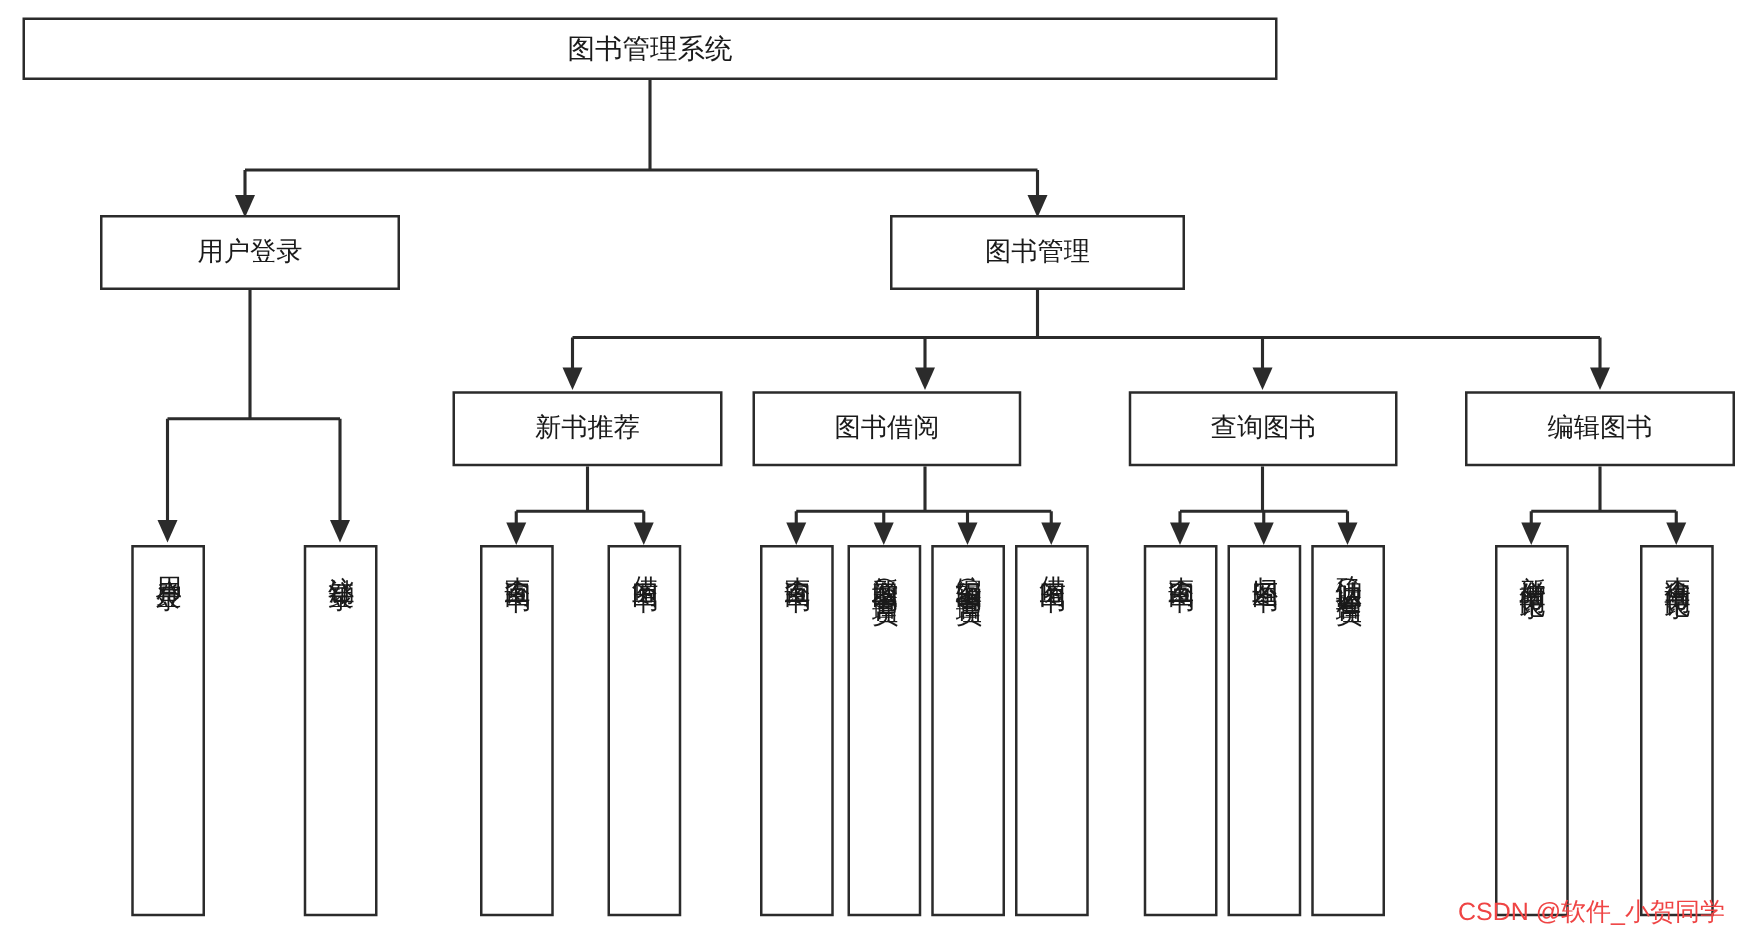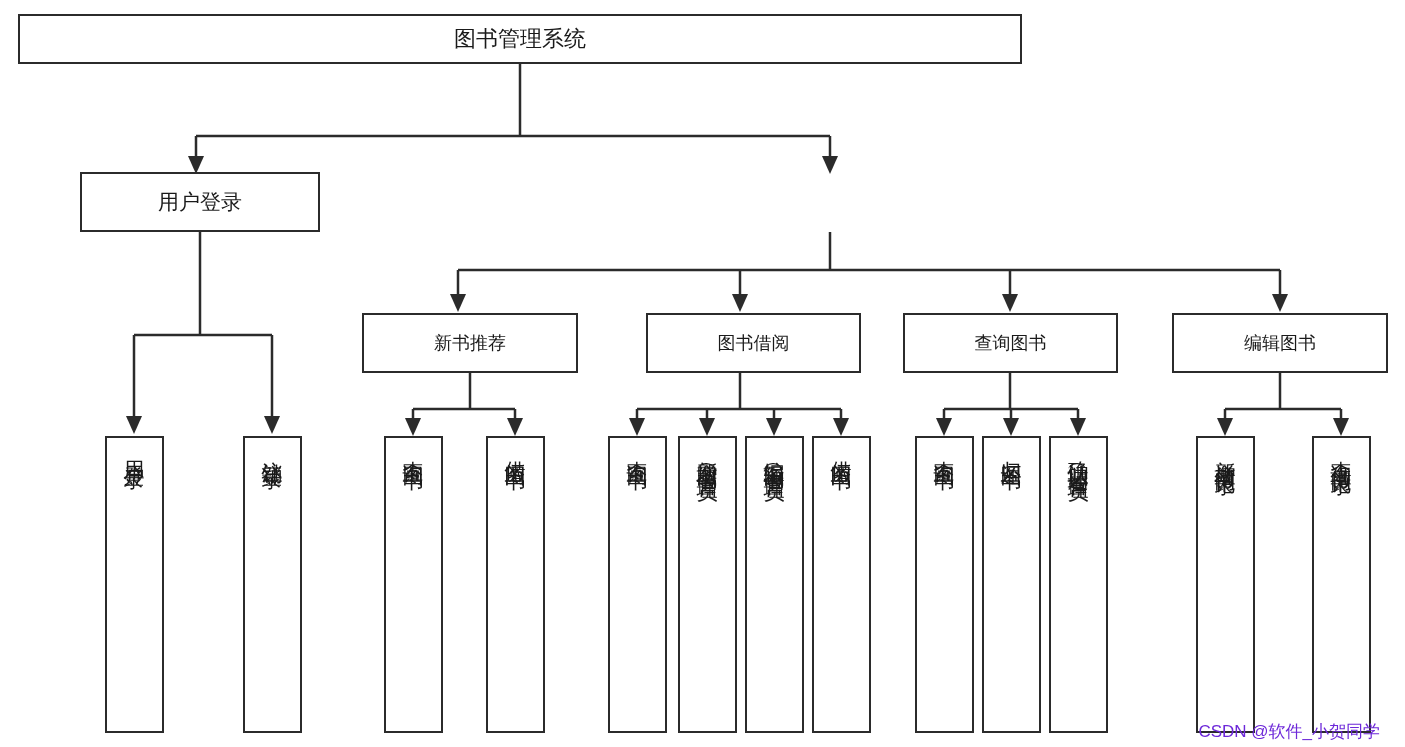--- a/index.html
+++ b/index.html
@@ -33,21 +33,21 @@
     line-height: 1.05;
     white-space: nowrap;
   }
   .root .node-label {
     font-size: 22px;
   }
   .l2 .node-label {
     font-size: 21px;
   }
   .l3 .node-label {
-    font-size: 18px;
+    font-size: 21px;
   }
   .leaf {
     align-items: flex-start;
     justify-content: center;
     padding-top: 6px;
   }
   .leaf .node-label {
     writing-mode: vertical-rl;
     text-orientation: upright;
     font-size: 21px;
@@ -68,22 +68,22 @@
     stroke-width: 2.5;
     fill: none;
   }
   .arrowhead {
     fill: #2b2b2b;
   }
   .watermark {
     position: absolute;
     right: 8px;
     bottom: 4px;
-    font-size: 17px;
-    color: #6d28d9;
+    font-size: 20px;
+    color: #ef4444;
     white-space: nowrap;
   }
 </style>
 </head>
 <body>
 
 <div id="canvas">
 
   <svg class="wires" viewBox="0 0 1405 747">
     <defs>
@@ -154,25 +154,28 @@
     <path class="arrowhead" d="M 1333 418 L 1341 436 L 1349 418 Z"></path>
   </svg>
 
   <div class="node root" style="left:18px; top:14px; width:1004px; height:50px;">
     <span class="node-label">图书管理系统</span>
   </div>
 
   <div class="node l2" style="left:80px; top:172px; width:240px; height:60px;">
     <span class="node-label">用户登录</span>
   </div>
+  <div class="node l2" style="left:712px; top:172px; width:236px; height:60px;">
+    <span class="node-label">图书管理</span>
+  </div>
 
   <div class="node l3" style="left:362px; top:313px; width:216px; height:60px;">
     <span class="node-label">新书推荐</span>
   </div>
-  <div class="node l3" style="left:646px; top:313px; width:215px; height:60px;">
+  <div class="node l3" style="left:602px; top:313px; width:215px; height:60px;">
     <span class="node-label">图书借阅</span>
   </div>
   <div class="node l3" style="left:903px; top:313px; width:215px; height:60px;">
     <span class="node-label">查询图书</span>
   </div>
   <div class="node l3" style="left:1172px; top:313px; width:216px; height:60px;">
     <span class="node-label">编辑图书</span>
   </div>
 
   <div class="node leaf" style="left:105px; top:436px; width:59px; height:297px;">

